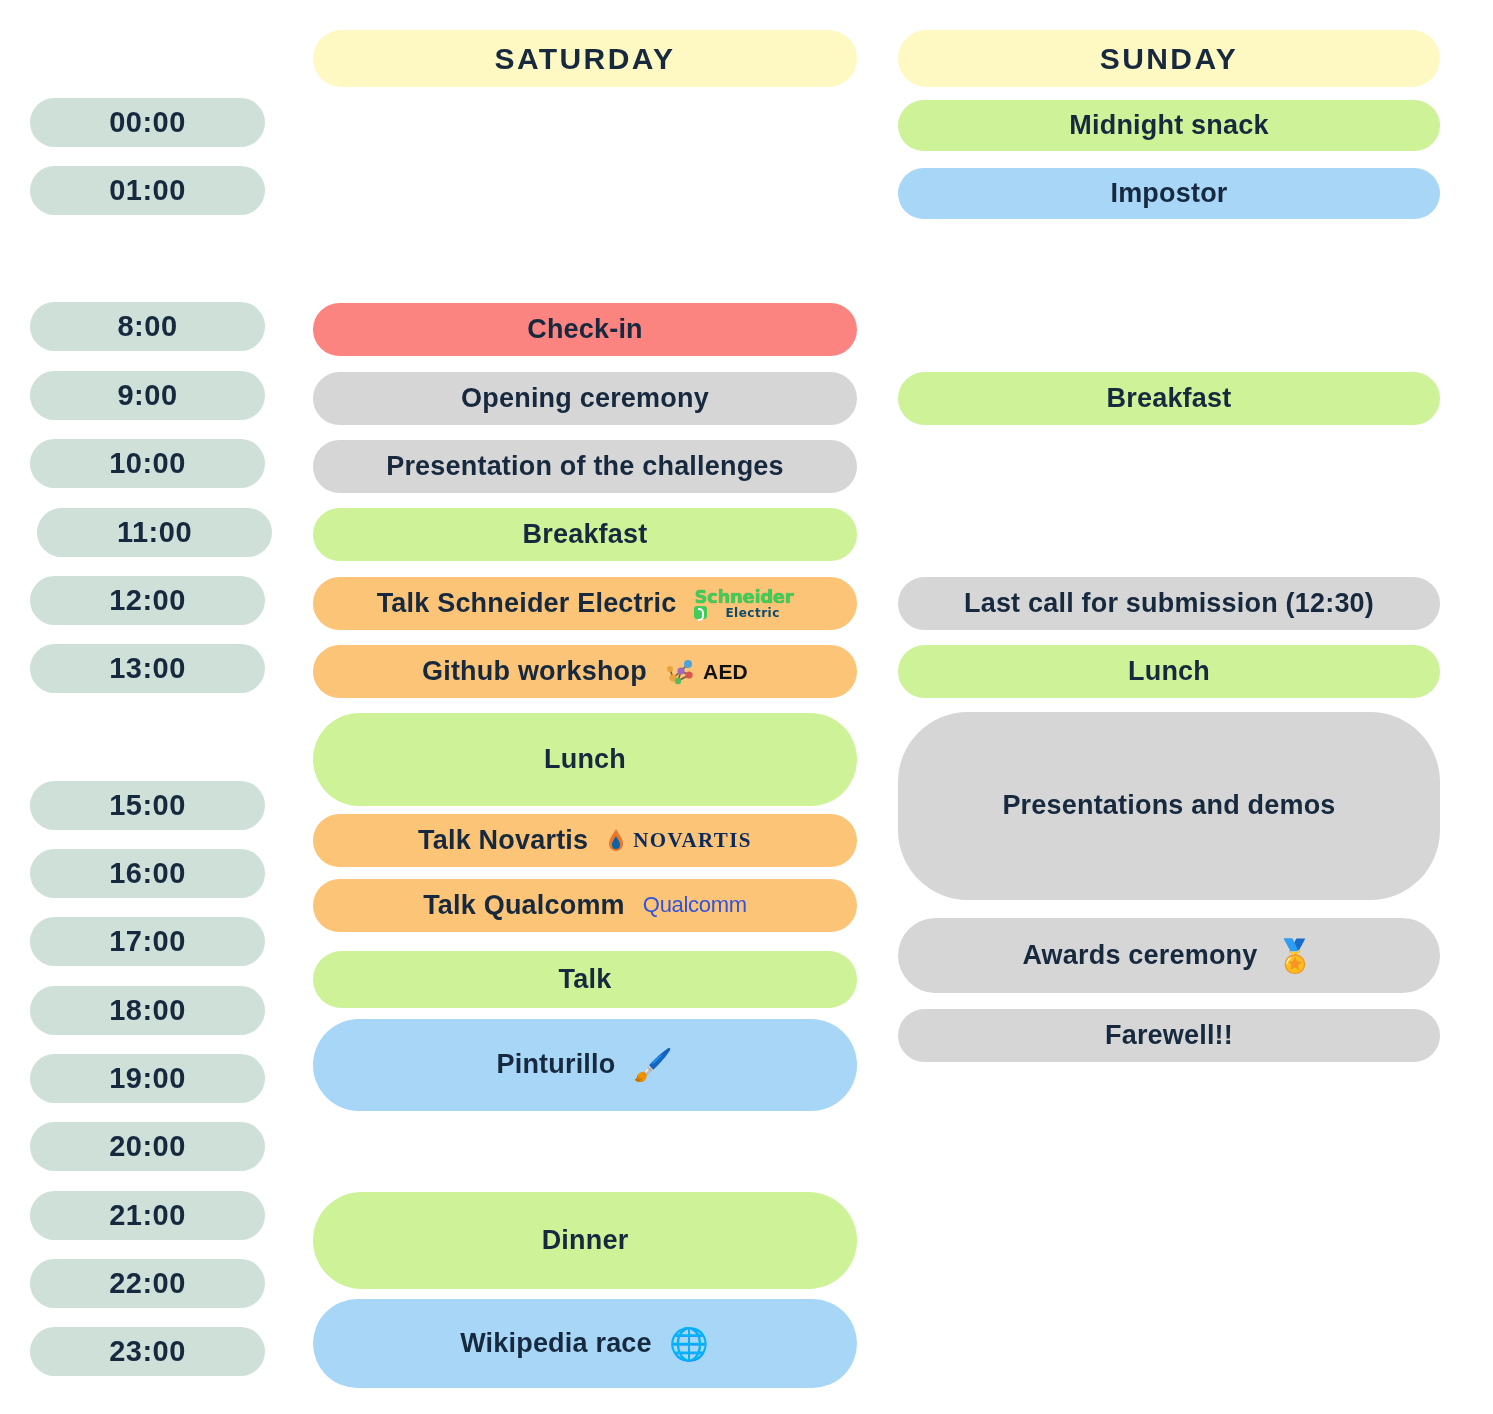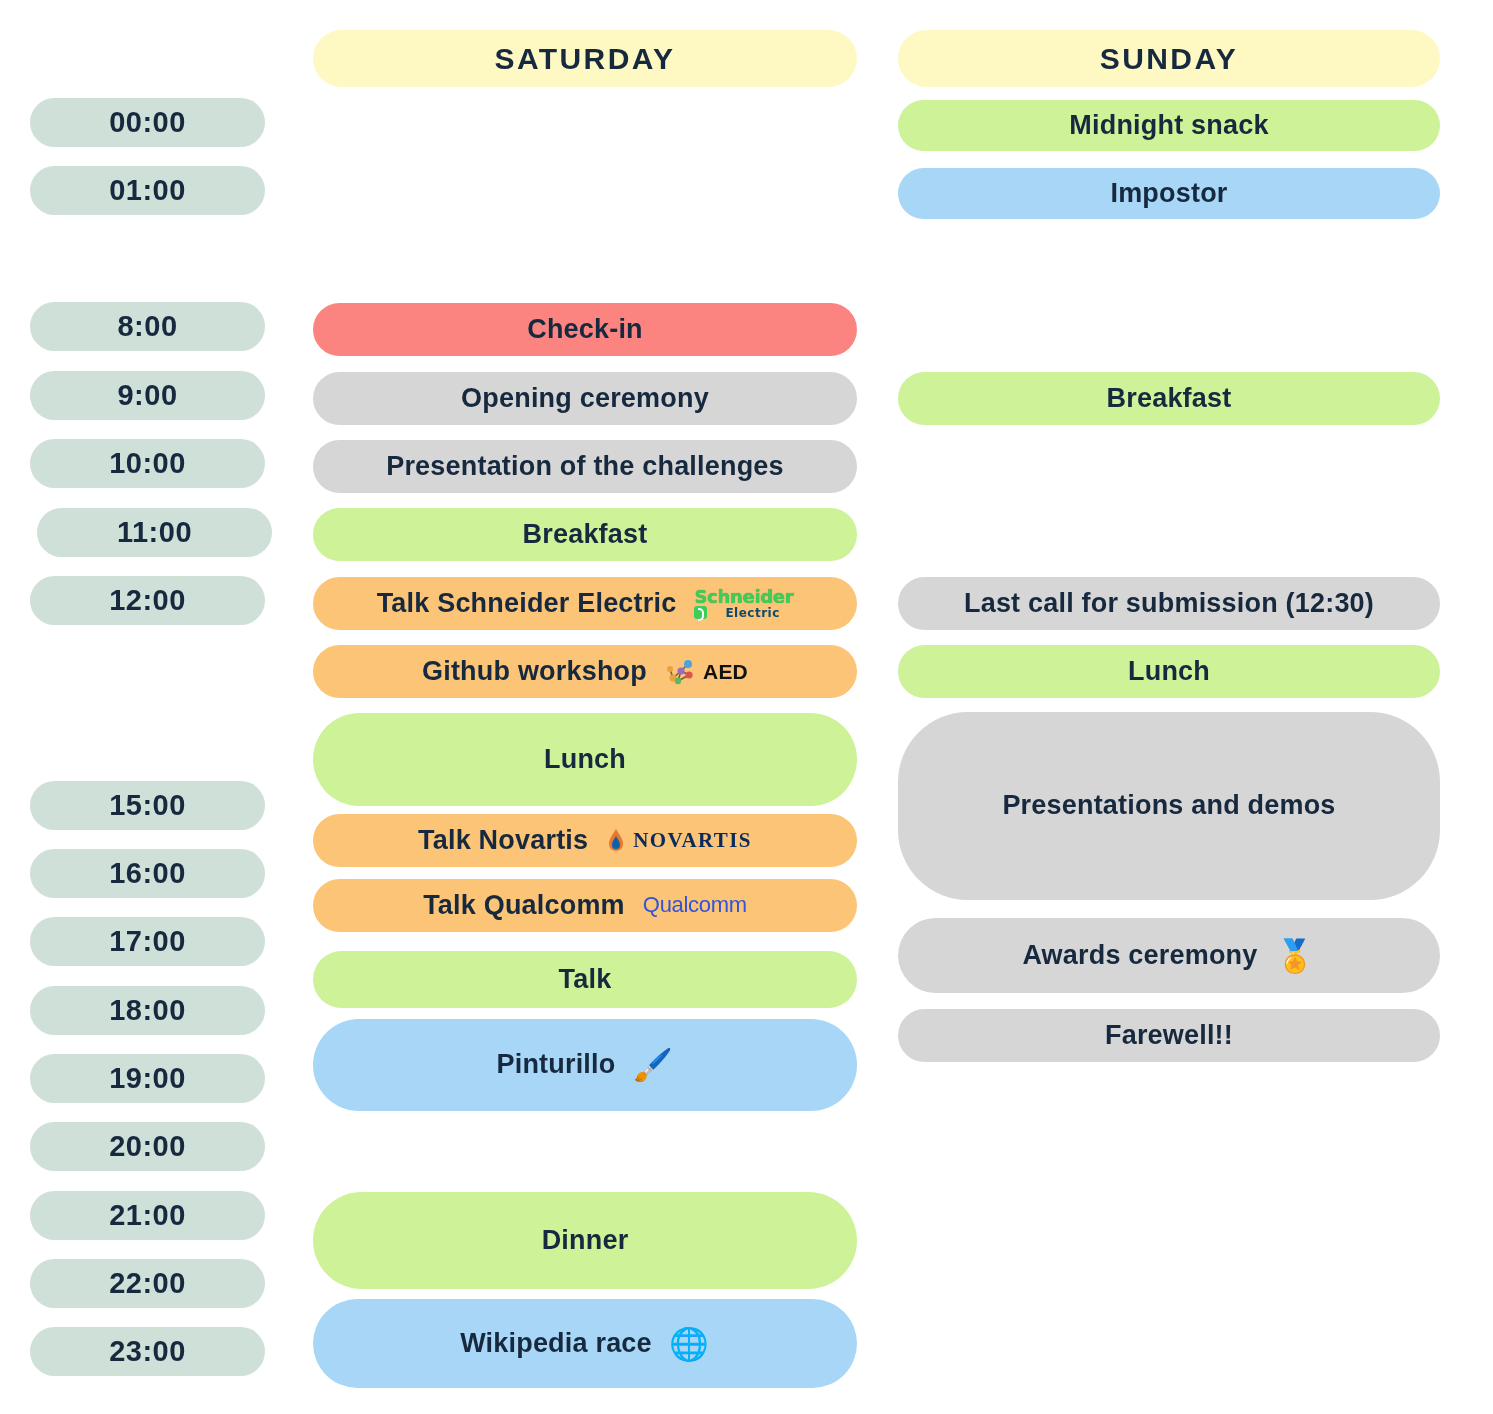--- a/index.html
+++ b/index.html
@@ -150,20 +150,23 @@
     <span>9:00</span>
   </div>
   <div class="pill time-pill" style="left:30px; top:439px; width:235px; height:49px;">
     <span>10:00</span>
   </div>
   <div class="pill time-pill" style="left:37px; top:508px; width:235px; height:49px;">
     <span>11:00</span>
   </div>
   <div class="pill time-pill" style="left:30px; top:576px; width:235px; height:49px;">
     <span>12:00</span>
+  </div>
+  <div class="pill time-pill" style="left:30px; top:644px; width:235px; height:49px;">
+    <span>13:00</span>
   </div>
   <div class="pill time-pill" style="left:30px; top:781px; width:235px; height:49px;">
     <span>15:00</span>
   </div>
   <div class="pill time-pill" style="left:30px; top:849px; width:235px; height:49px;">
     <span>16:00</span>
   </div>
   <div class="pill time-pill" style="left:30px; top:917px; width:235px; height:49px;">
     <span>17:00</span>
   </div>

